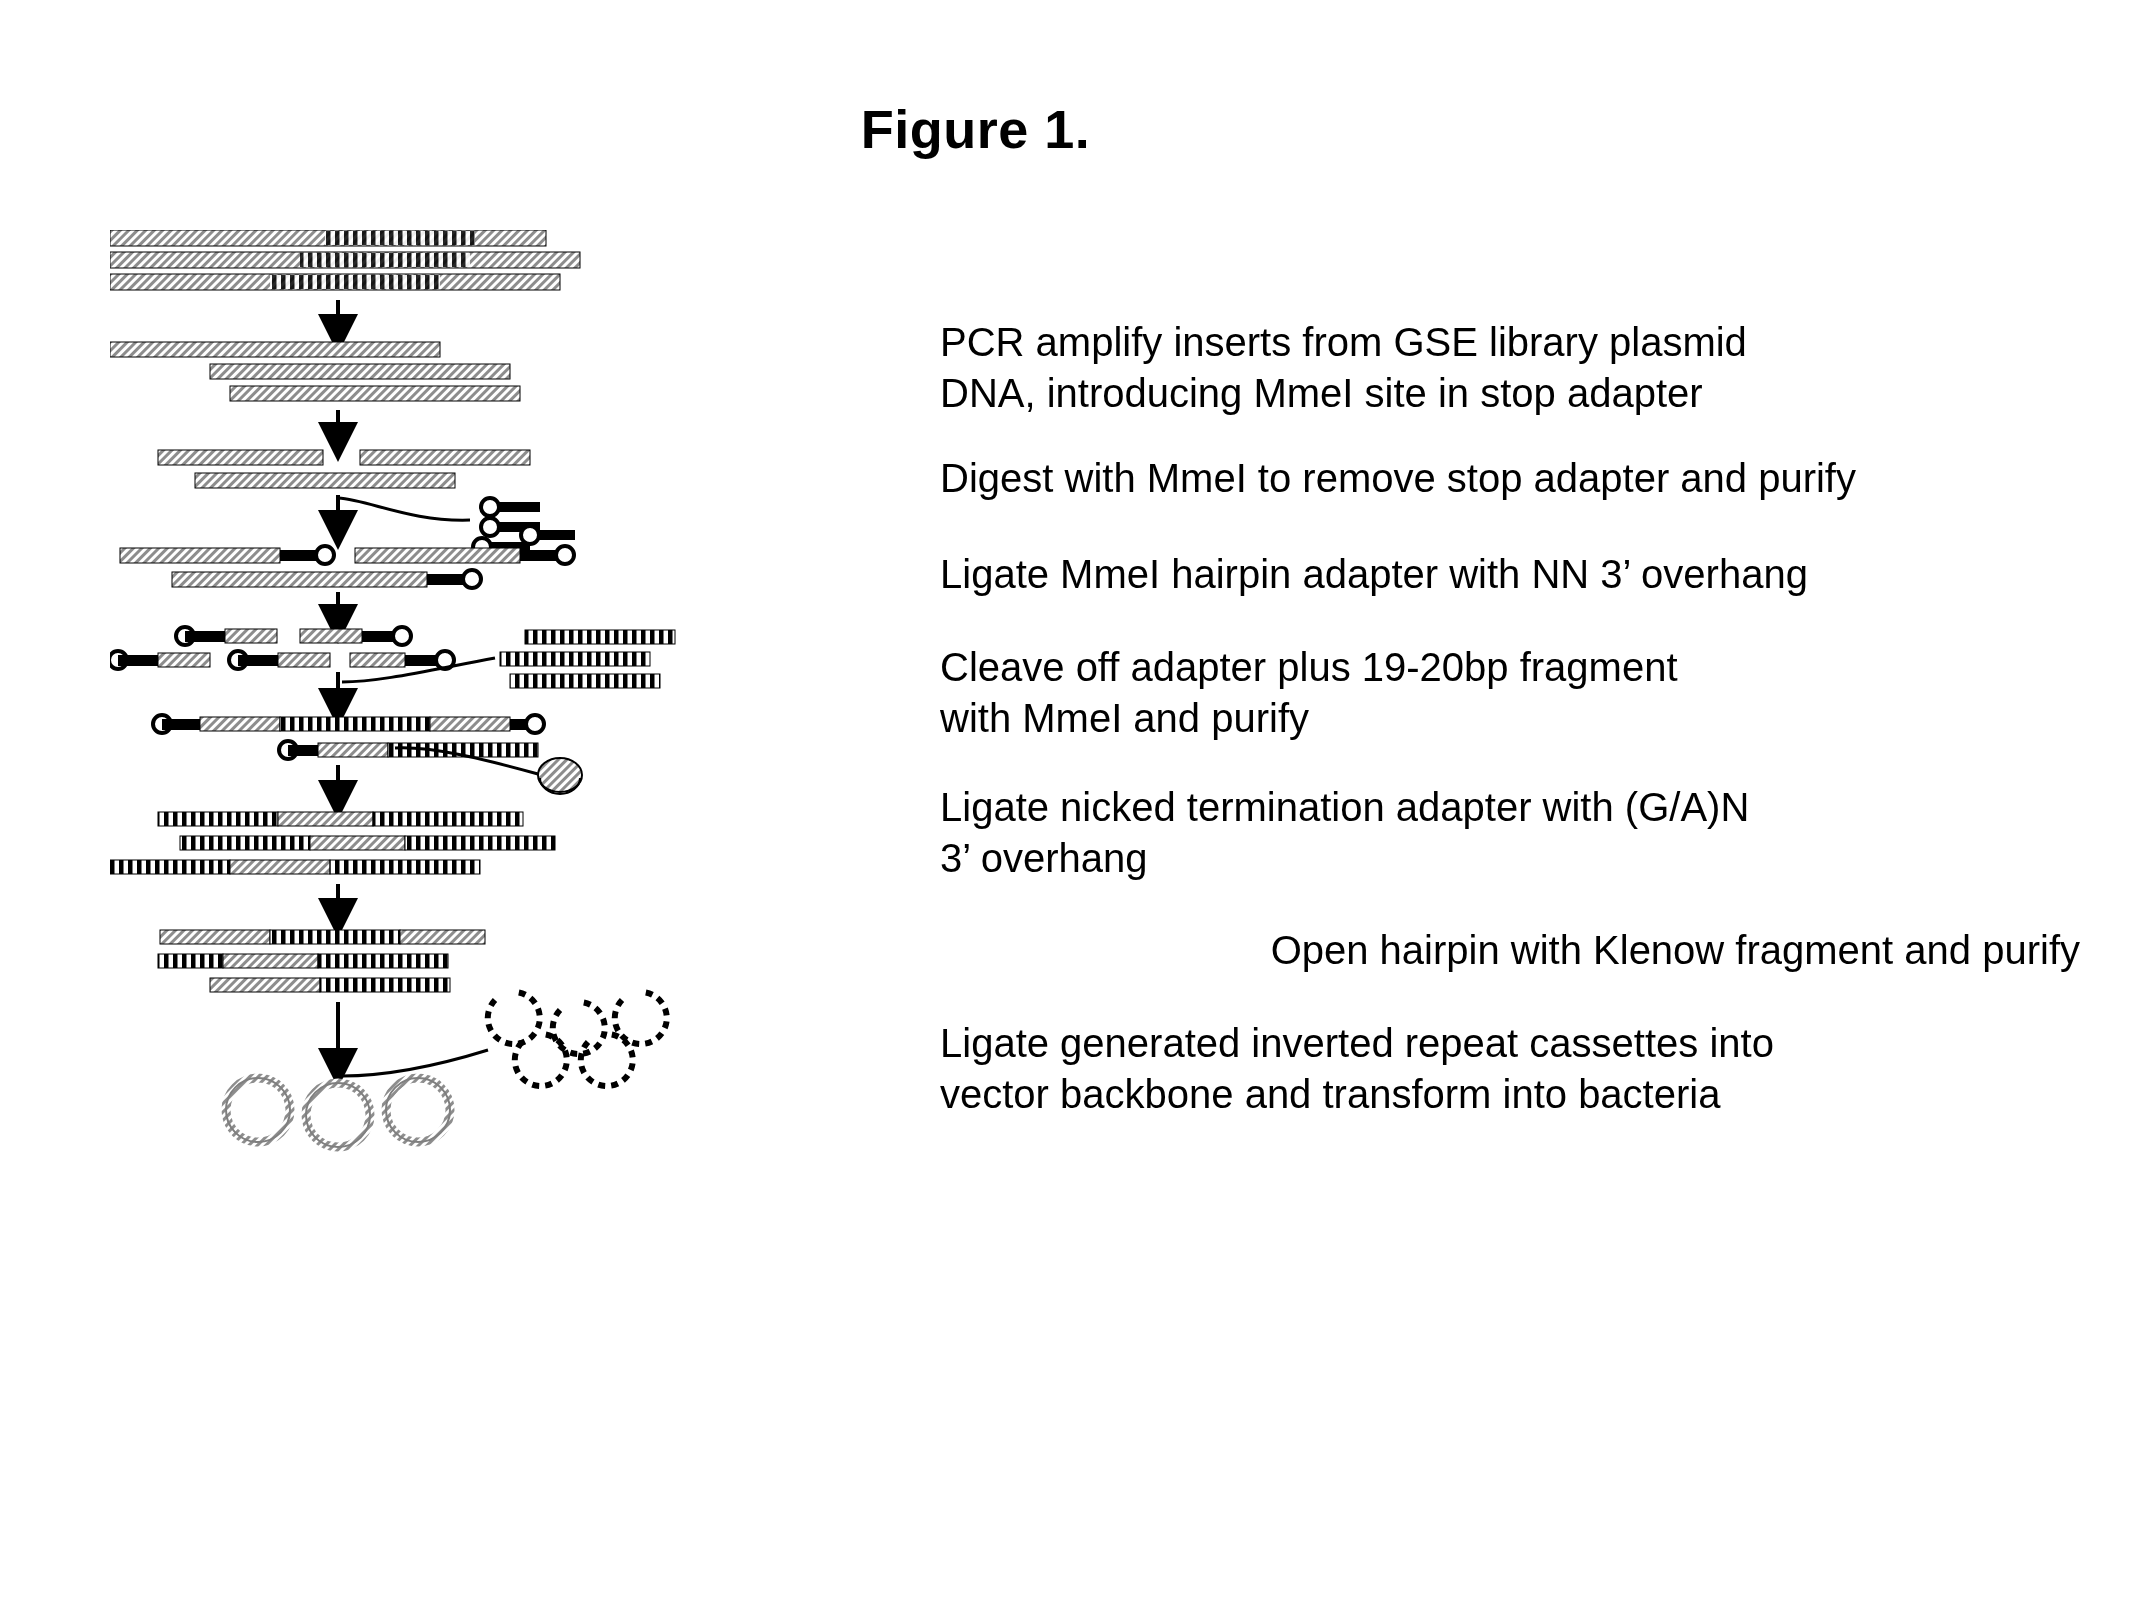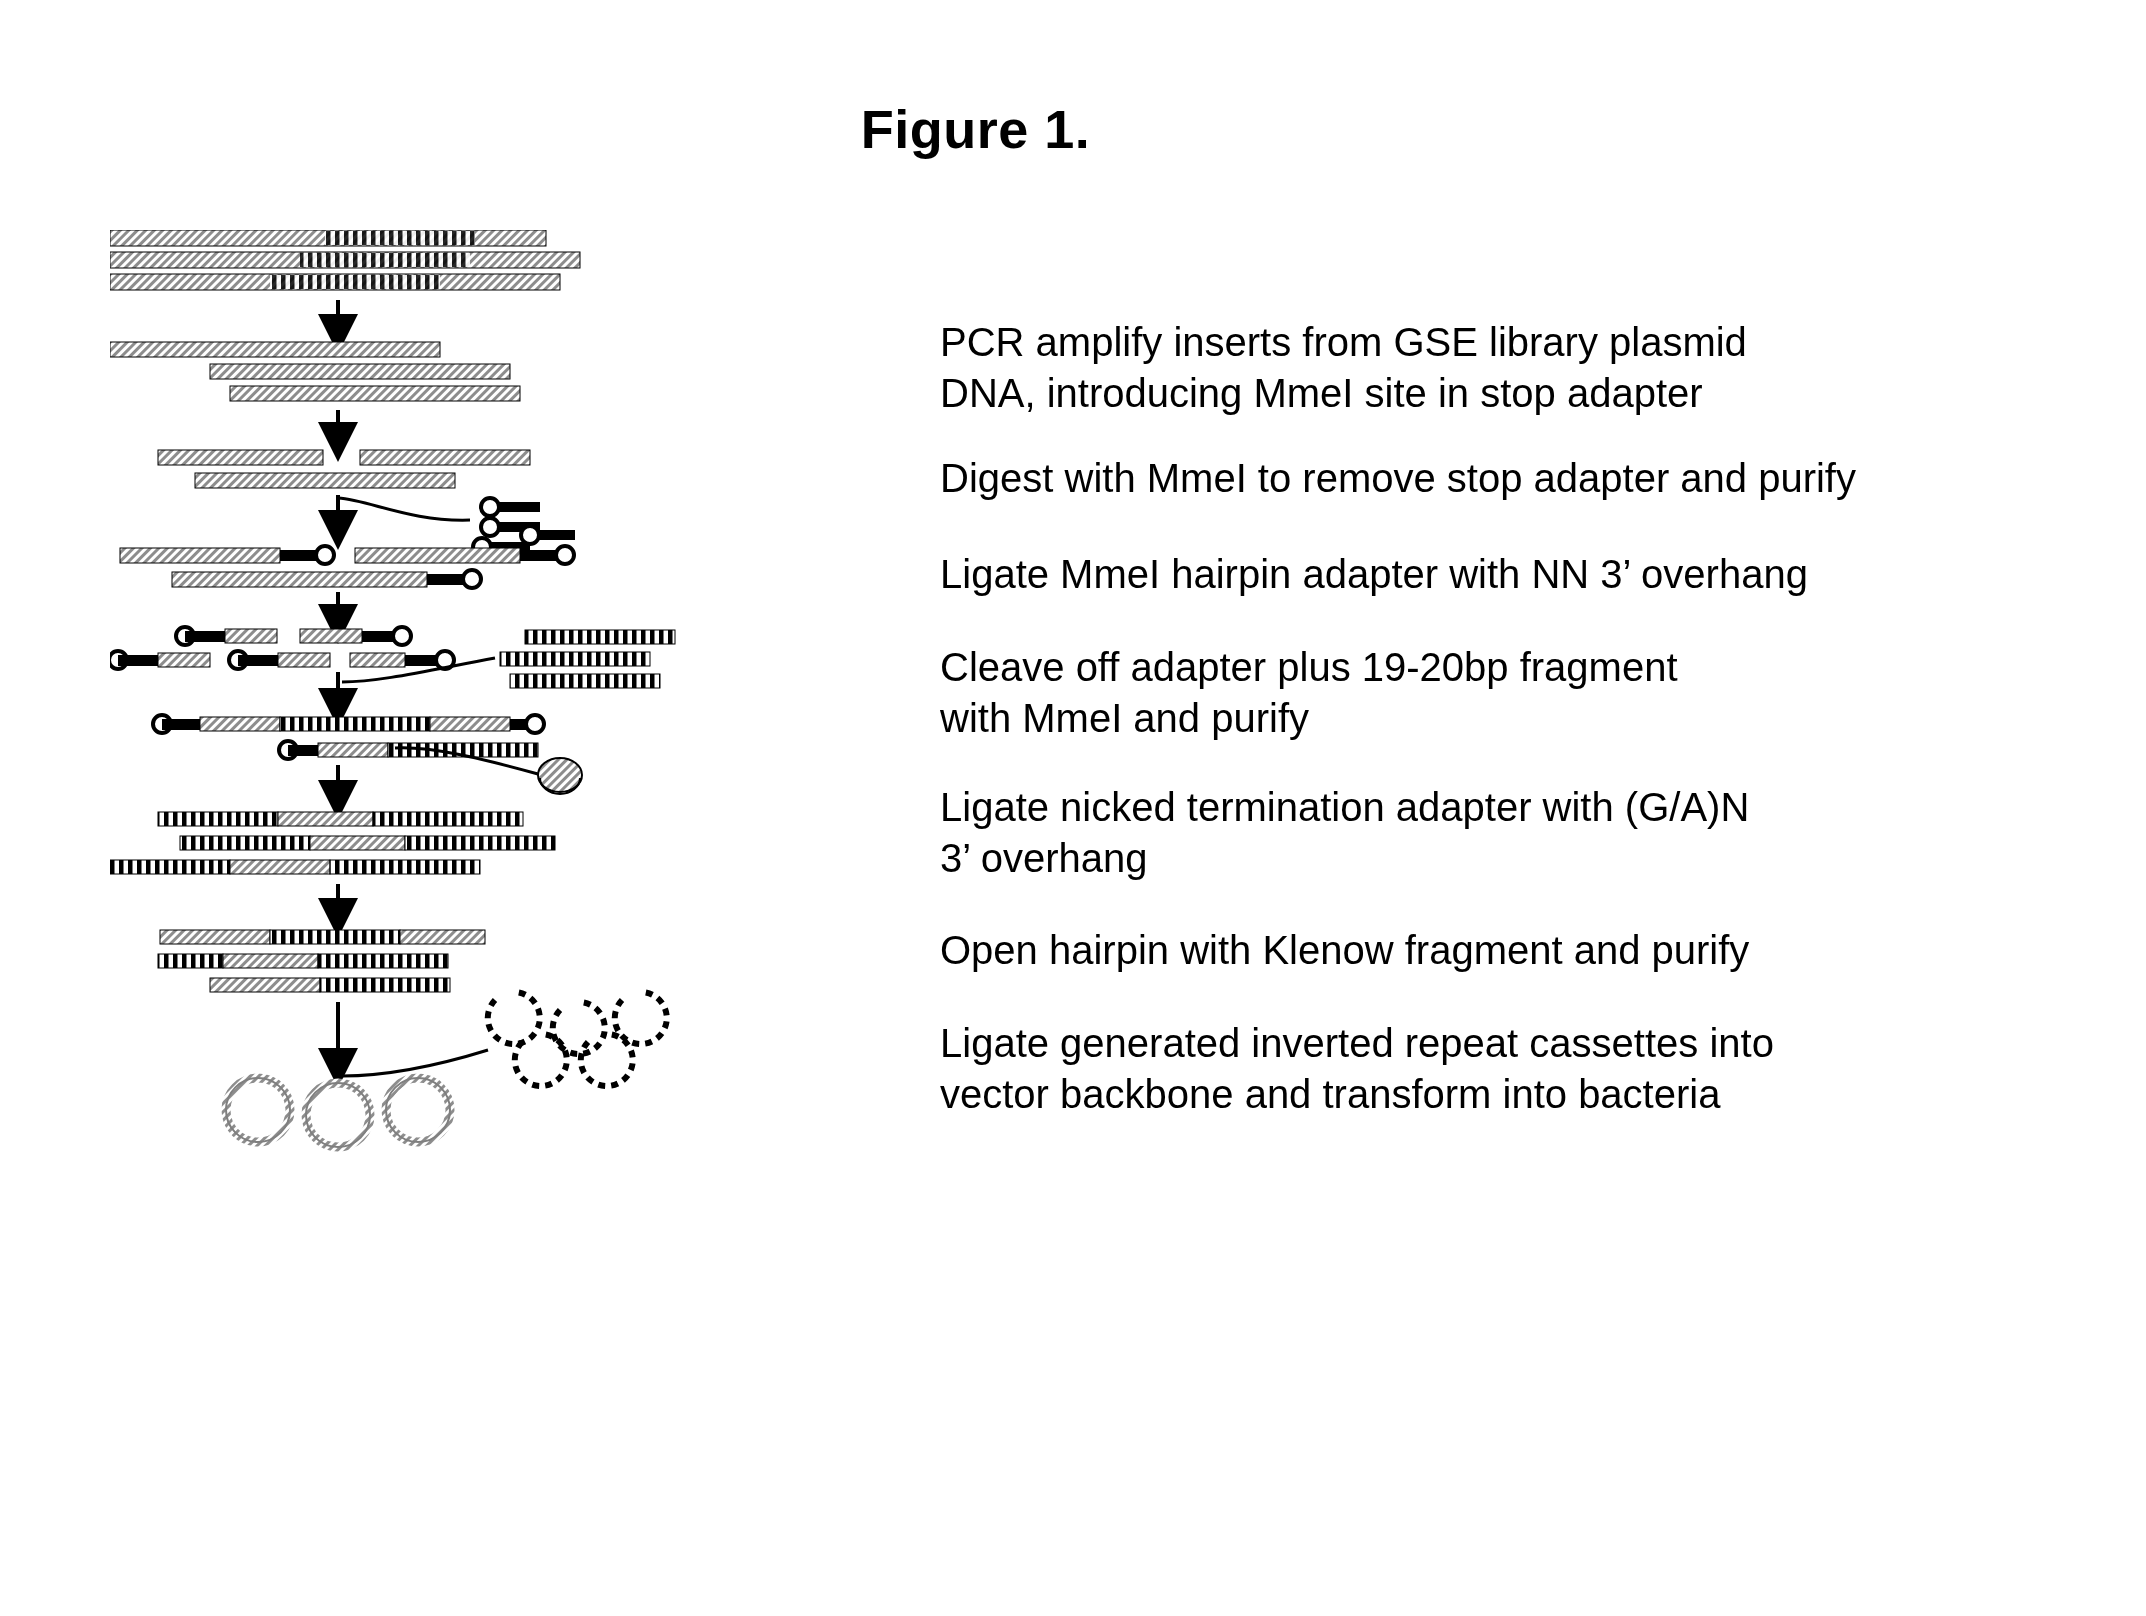--- a/index.html
+++ b/index.html
@@ -42,21 +42,21 @@
     font-size: 40px;
     line-height: 1.28;
     margin-bottom: 28px;
     white-space: pre-line;
   }
   .step.s1 { margin-top: 17px;  margin-bottom: 34px; }
   .step.s2 { margin-bottom: 44px; }
   .step.s3 { margin-bottom: 42px; margin-top: 44px; }
   .step.s4 { margin-bottom: 38px; }
   .step.s5 { margin-bottom: 40px; }
-  .step.s6 { margin-bottom: 42px; }
+  .step.s6 { margin-bottom: 42px; text-align: right; }
   .step.s7 { margin-bottom: 38px; }
   .step.s8 { margin-bottom: 0px; }
 
   
   #schematic {
     position: absolute;
     left: 110px;
     top: 230px;
     width: 820px;
     height: 1220px;

